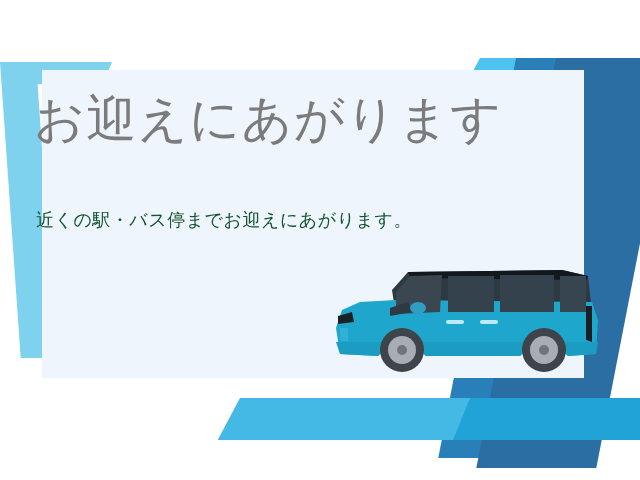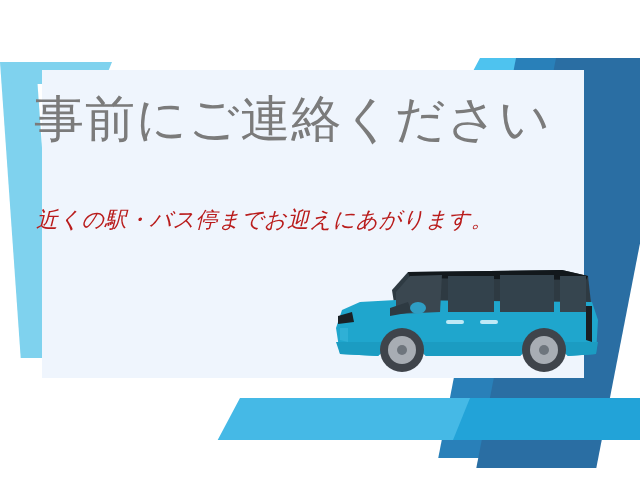--- a/index.html
+++ b/index.html
@@ -69,22 +69,22 @@
   }
 
   
   #title{
     position:absolute;left:-8px;top:20px;width:540px;
     font-size:50px;line-height:58px;letter-spacing:1px;
     color:#7b7b7b;font-weight:400;white-space:nowrap;
   }
   .body-line{
     position:absolute;left:-6px;
-    font-size:22px;line-height:30px;letter-spacing:0.5px;
-    color:#b91c1c;white-space:nowrap;font-style:italic;
+    font-size:18px;line-height:30px;letter-spacing:0.5px;
+    color:#14532d;white-space:nowrap;
   }
   #body-line-1{top:135px;}
   #body-line-2{top:175px;}
 
   
   #car{position:absolute;left:288px;top:180px;width:280px;height:130px;}
 </style>
 </head>
 <body>
 
@@ -94,21 +94,21 @@
   <div class="deco deco-top-cyan2"></div>
   <div class="deco deco-right-mid"></div>
   <div class="deco deco-right-dark"></div>
   <div class="deco deco-bot-cyan"></div>
   <div class="deco deco-bot-cyan-dark"></div>
   <div class="deco deco-left-bar"></div>
   <div class="deco deco-left-tab"></div>
 
   <div id="card">
 
-    <div id="title">事前にご連絡ください</div>
+    <div id="title">お迎えにあがります</div>
 
     <div class="body-line" id="body-line-1">近くの駅・バス停までお迎えにあがります。</div>
 
 
     <svg id="car" viewBox="0 0 280 130">
 
       <path d="M62 40 L78 22 L232 20 L258 26 L262 62 L66 66 Z" fill="#2e3a42"></path>
 
       <path d="M78 22 L232 20 L258 26 L256 30 L80 28 Z" fill="#12181c"></path>
 

